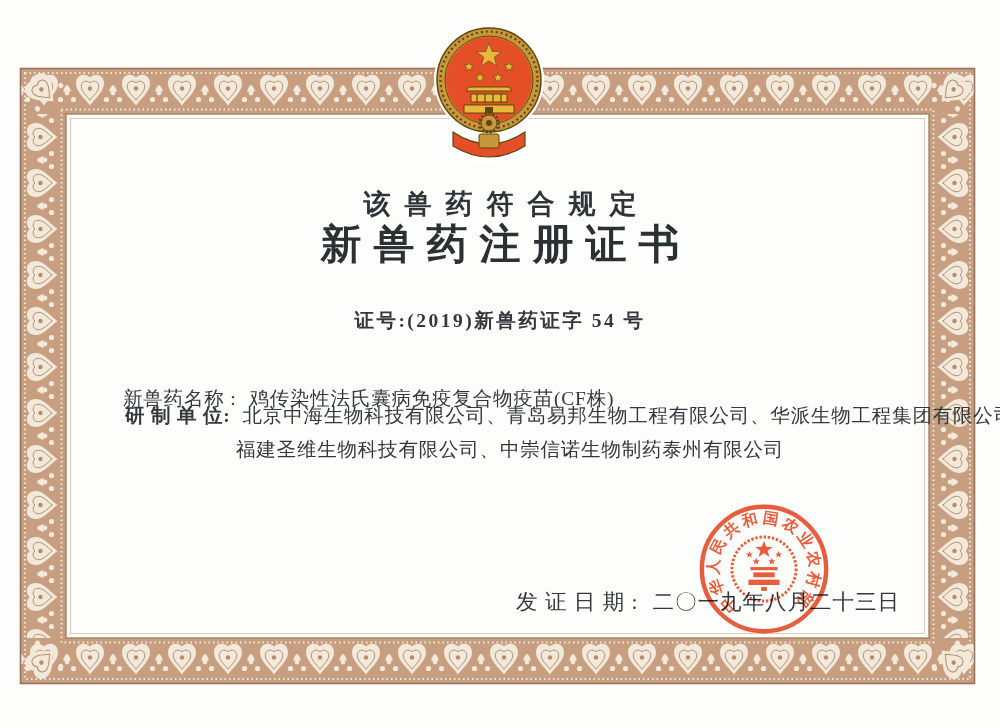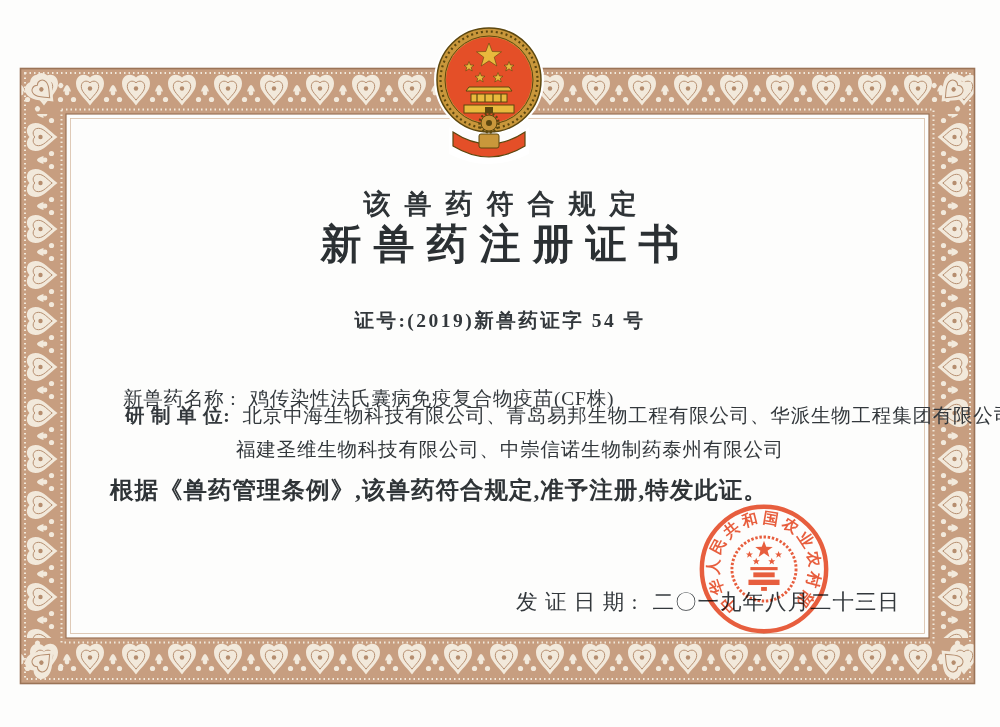--- a/index.html
+++ b/index.html
@@ -125,21 +125,20 @@
   <div class="abs center-line cert-no">证号:(2019)新兽药证字 54 号</div>
 
   <div class="abs field f1">
     <span class="flabel">新兽药名称 :</span><span class="fvalue">鸡传染性法氏囊病免疫复合物疫苗(CF株)</span>
   </div>
   <div class="abs field f3">
     <span class="flabel">研 制 单 位:</span><span class="fvalue">北京中海生物科技有限公司、青岛易邦生物工程有限公司、华派生物工程集团有限公司、</span>
   </div>
   <div class="abs field f4">福建圣维生物科技有限公司、中崇信诺生物制药泰州有限公司</div>
 
-  <div class="abs statement">根据《兽药管理条例》,该兽药符合规定,准予注册,特发此证。</div>
 
   <div class="abs dateline">
     <span class="dlabel">发 证 日 期 :</span><span>二〇一九年八月二十三日</span>
   </div>
 
   <svg class="abs seal-svg" width="136" height="136" viewBox="0 0 140 140">
     <defs>
       <path id="sealArc" d="M 44.4 109.4 A 47 47 0 1 1 95.6 109.4" fill="none"></path>
     </defs>
     <circle cx="70" cy="70" r="64" fill="none" stroke="#e8512d" stroke-width="4.6"></circle>

